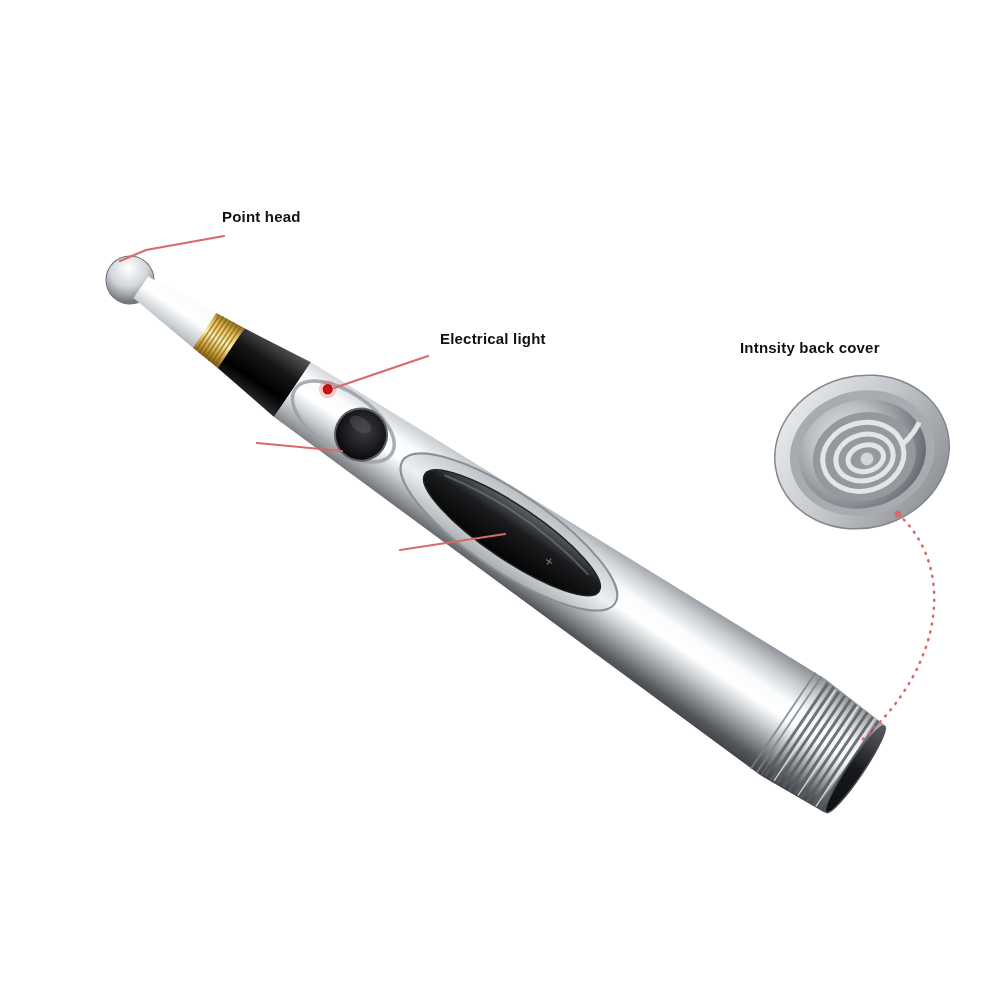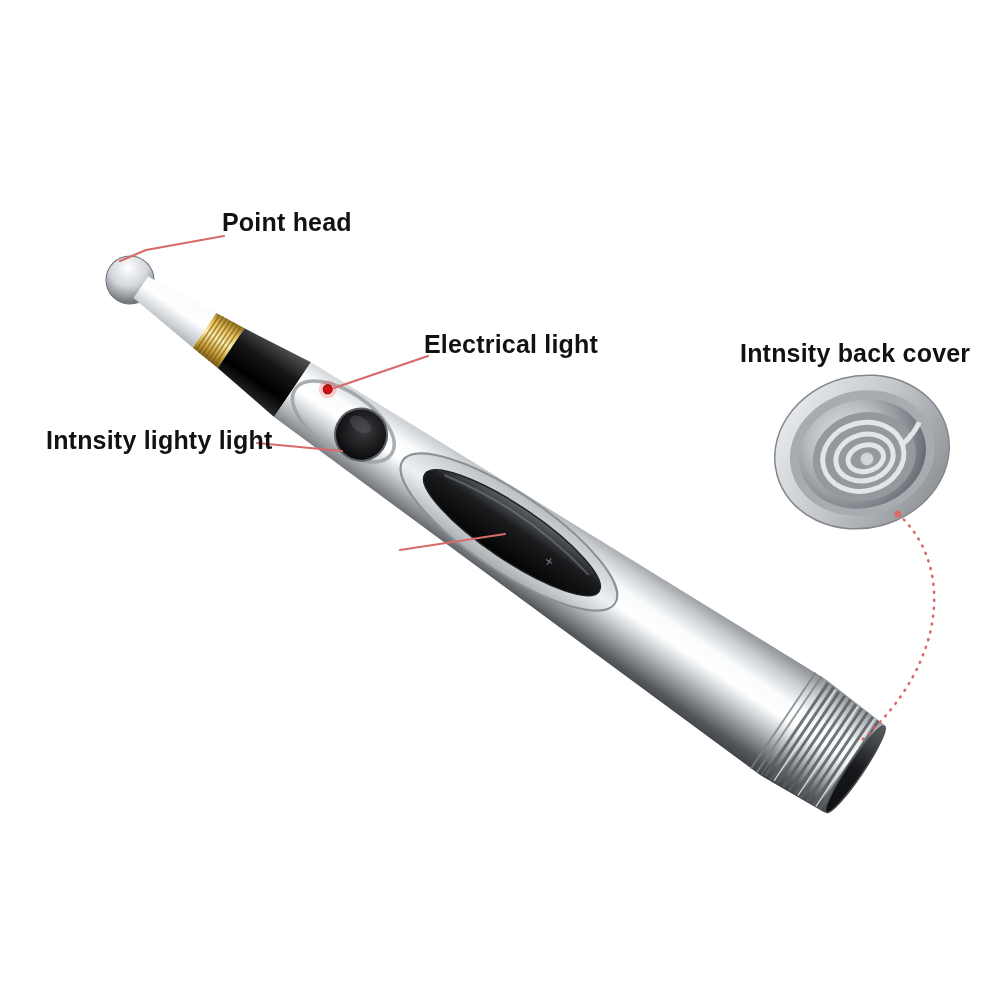--- a/index.html
+++ b/index.html
@@ -2,25 +2,25 @@
 <html><head>
 <meta charset="utf-8">
 <style>
   html,body{margin:0;padding:0;background:#ffffff;}
   .stage{
     position:relative;width:1000px;height:1000px;background:#ffffff;
     font-family:"Liberation Sans", sans-serif;overflow:hidden;
   }
   .art{position:absolute;left:0;top:0;}
   .label{
-    position:absolute;font-weight:700;font-size:25px;color:#121212;
+    position:absolute;font-weight:700;font-size:15px;color:#121212;
     letter-spacing:.2px;white-space:nowrap;
   }
   .lbl-point{left:222px;top:208px;}
-  .lbl-electrical{left:424px;top:330px;}
+  .lbl-electrical{left:440px;top:330px;}
   .lbl-intensity{left:46px;top:426px;}
   .lbl-switch{left:253px;top:534px;}
   .lbl-battery{left:740px;top:339px;}
 </style>
 </head>
 <body>
 
 <div class="stage">
 
   <svg class="art" width="1000" height="1000" viewBox="0 0 1000 1000">
@@ -178,16 +178,15 @@
     </g>
 
     <g>
       <path d="M 898 514 C 952 562 950 660 862 740" fill="none" stroke-width="2.6" stroke-dasharray="1 7" stroke-linecap="round" stroke="#d96a6a"></path>
       <circle cx="898" cy="514" r="3.5" fill="#d96a6a"></circle>
     </g>
   </svg>
 
   <div class="label lbl-point">Point head</div>
   <div class="label lbl-electrical">Electrical light</div>
-  <div class="label lbl-intensity">Intnsity lighty light</div>
   <div class="label lbl-battery">Intnsity back cover</div>
 
 </div>
 
 </body></html>

